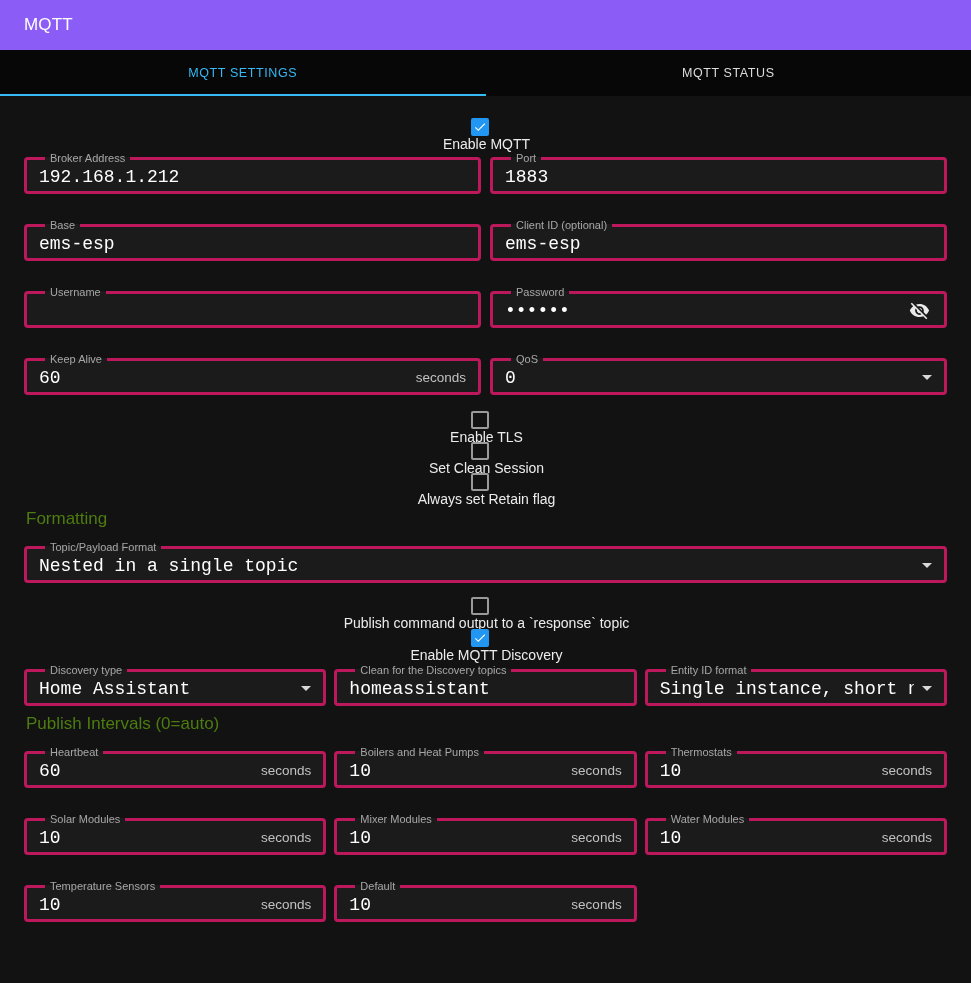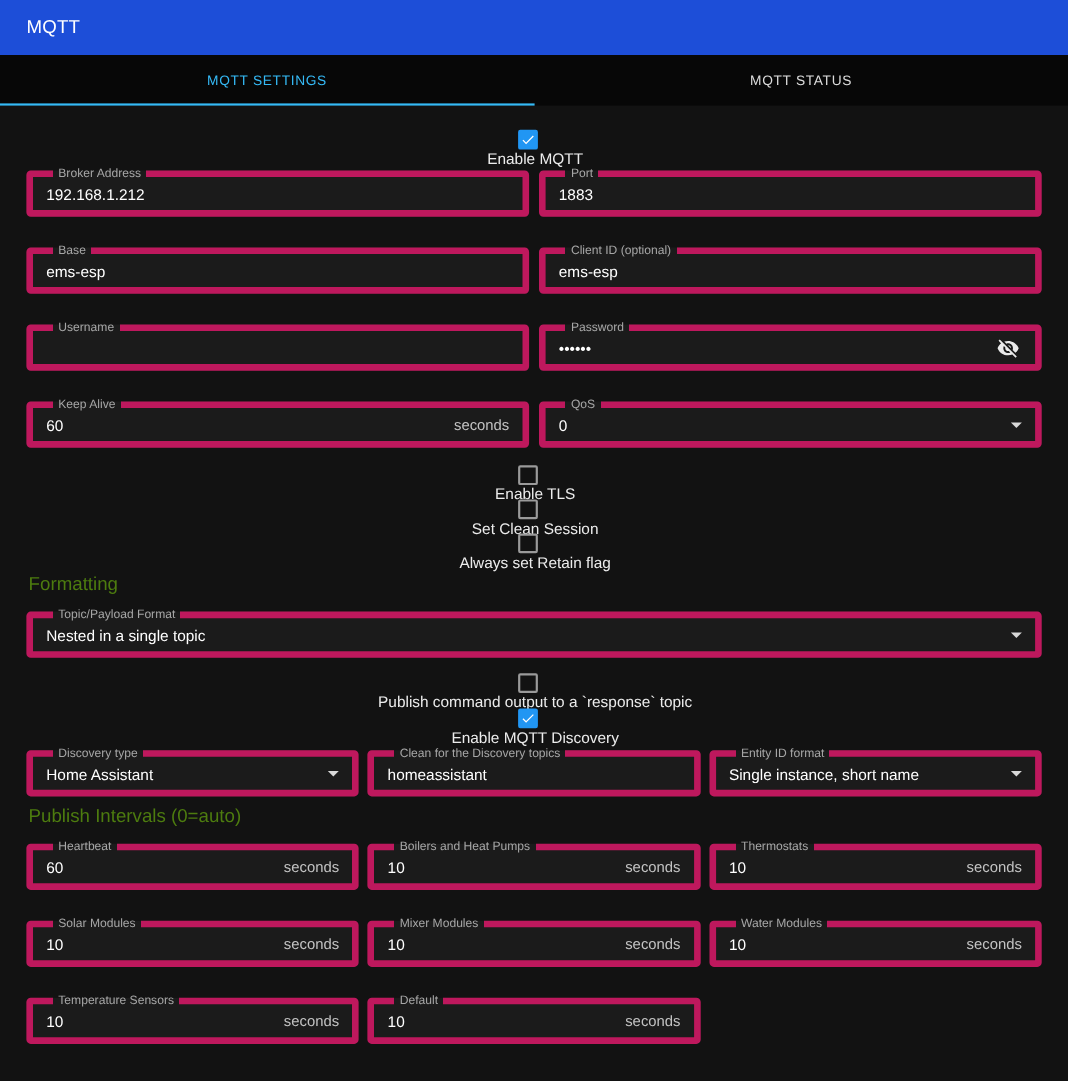--- a/index.html
+++ b/index.html
@@ -4,21 +4,21 @@
 <style>
   * { margin:0; padding:0; box-sizing:border-box; }
   body {
     width:971px; height:983px; overflow:hidden;
     background:#121212; color:#fff;
     font-family:"Liberation Sans", sans-serif;
     -webkit-font-smoothing:antialiased;
   }
   
   .appbar {
-    height:50px; background:#1d4ed8;
+    height:50px; background:#8b5cf6;
     display:flex; align-items:center; padding:0 24px;
   }
   .appbar .title { font-size:17px; font-weight:500; letter-spacing:.2px; color:#fff; }
   
   .tabs { height:46px; background:#070707; display:flex; }
   .tab {
     flex:1; display:flex; align-items:center; justify-content:center;
     font-size:12.5px; font-weight:500; letter-spacing:.6px;
     color:#dcdcdc; cursor:pointer; position:relative; text-transform:uppercase;
   }
@@ -41,32 +41,32 @@
   .mb12 { margin-bottom:12px; } .mb9 { margin-bottom:9px; }
   .mb10 { margin-bottom:10px; } .mb13 { margin-bottom:13px; }
   
   .row2 { display:grid; grid-template-columns:1fr 1fr; gap:9px; margin-bottom:25px; }
   .row2.tight { margin-bottom:16px; }
   .row3 { display:grid; grid-template-columns:1fr 1fr 1fr; gap:8px; margin-bottom:25px; }
   .row3.tight { margin-bottom:8px; }
   .row1 { margin-bottom:14px; }
   
   fieldset.field {
-    border:6px solid #be185d; border-radius:4px;
+    border:3px solid #be185d; border-radius:4px;
     padding:0 12px; min-inline-size:0; min-width:0;
     background:rgba(255,255,255,0.04);
   }
   fieldset.field legend {
     font-size:11px; line-height:12px; color:#a6a6a6;
     padding:0 5px; margin-left:6px; white-space:nowrap;
   }
   .inner { height:27px; display:flex; align-items:center; padding-bottom:2px; }
   .value {
-    font-size:14px; color:#fff; flex:1 1 auto;
-    white-space:nowrap; overflow:hidden;
+    font-size:18px; color:#fff; flex:1 1 auto;
+    white-space:nowrap; overflow:hidden;font-family:Liberation Mono, monospace;
   }
   .suffix { font-size:13.5px; color:#c2c2c2; margin-left:8px; flex:0 0 auto; }
   .arrow {
     width:0; height:0; margin-left:8px; flex:0 0 auto;
     border-left:5px solid transparent; border-right:5px solid transparent;
     border-top:5px solid #d8d8d8;
   }
   .icon-btn {
     background:none; border:none; padding:2px; margin-left:8px;
     cursor:pointer; display:flex; align-items:center; flex:0 0 auto;

